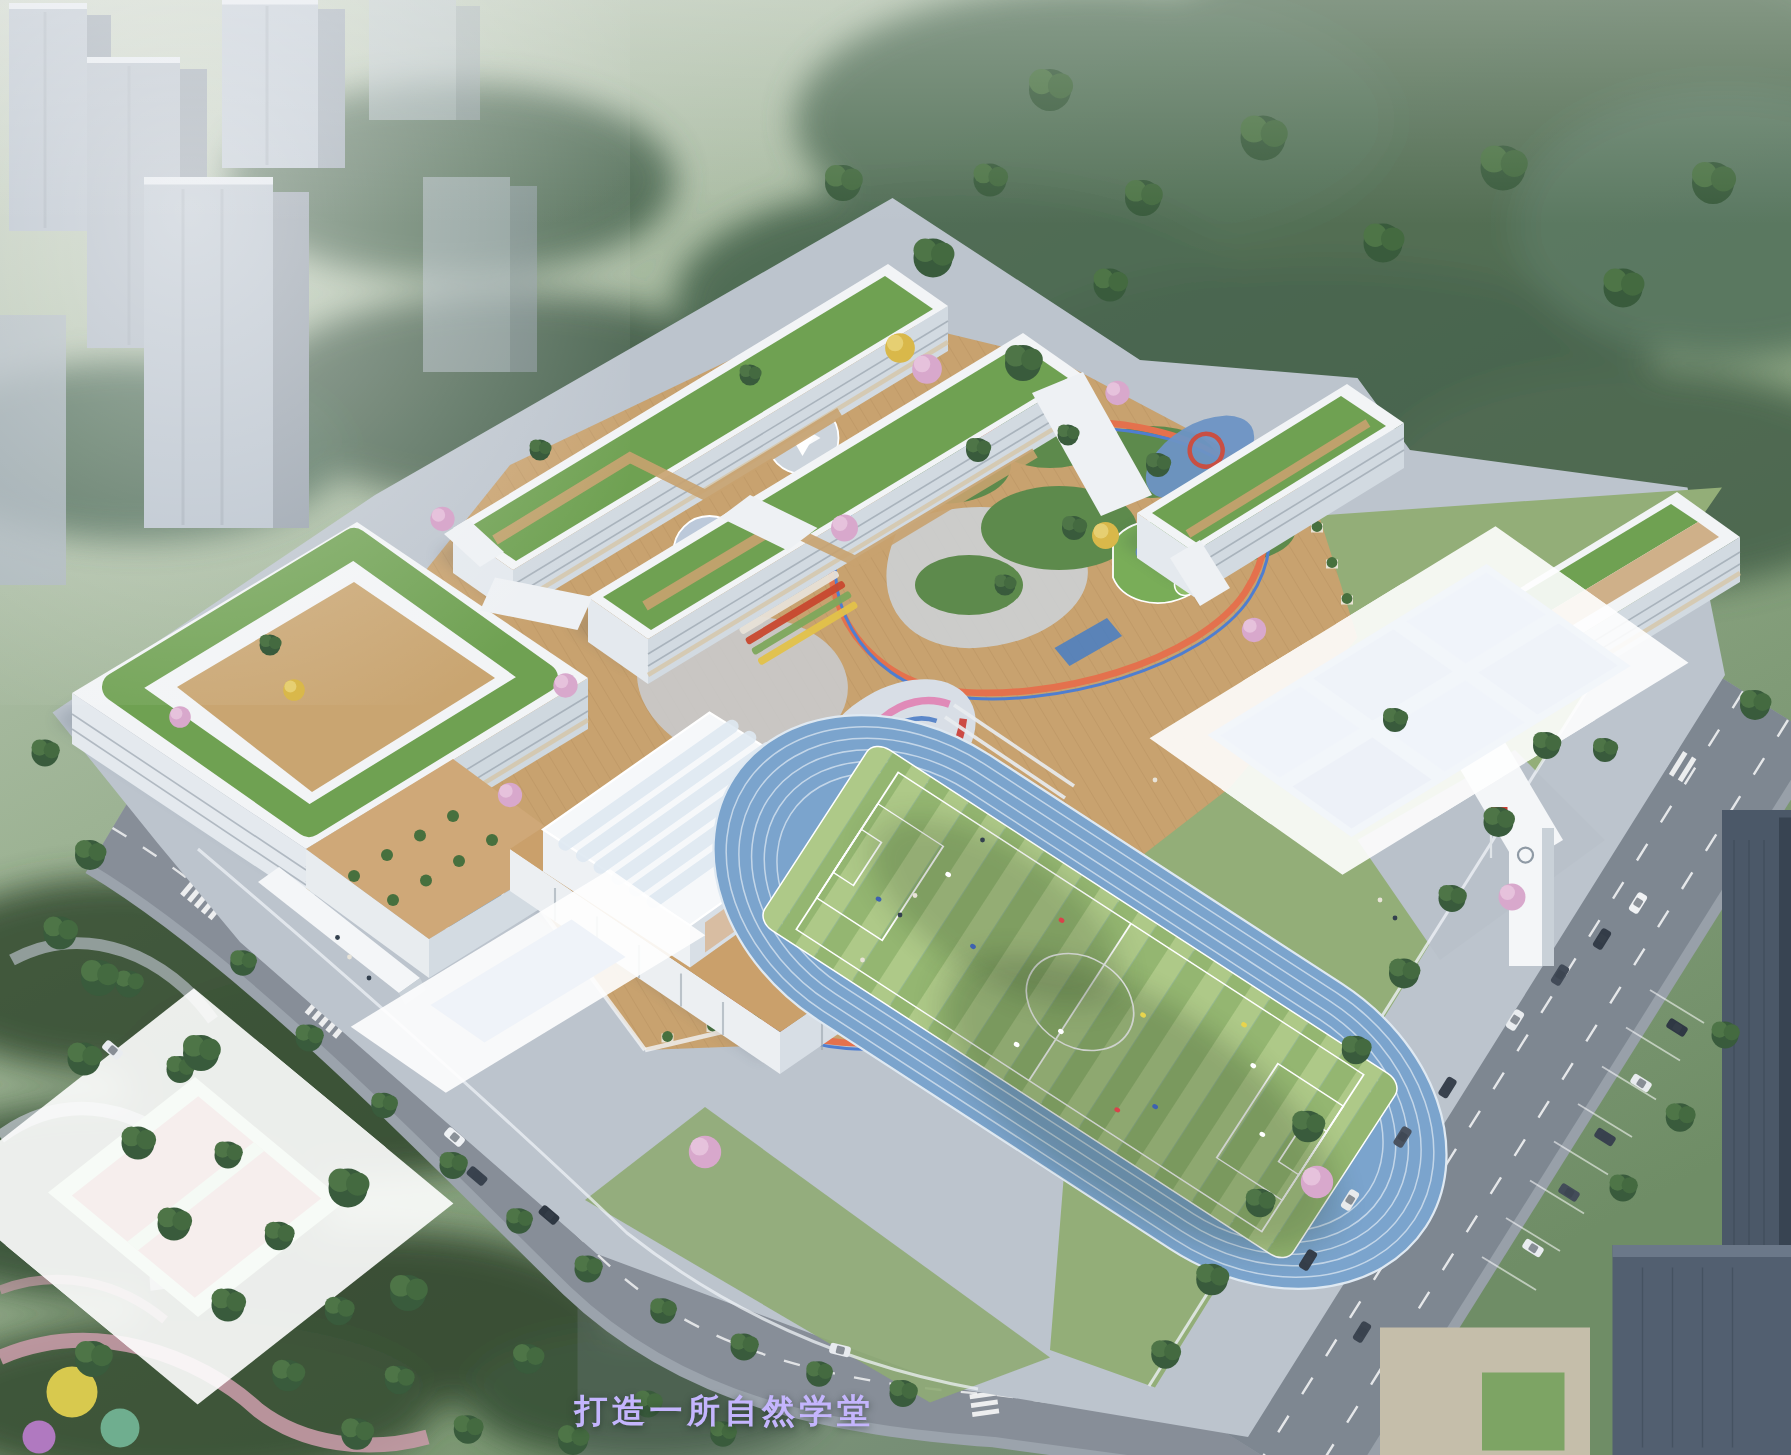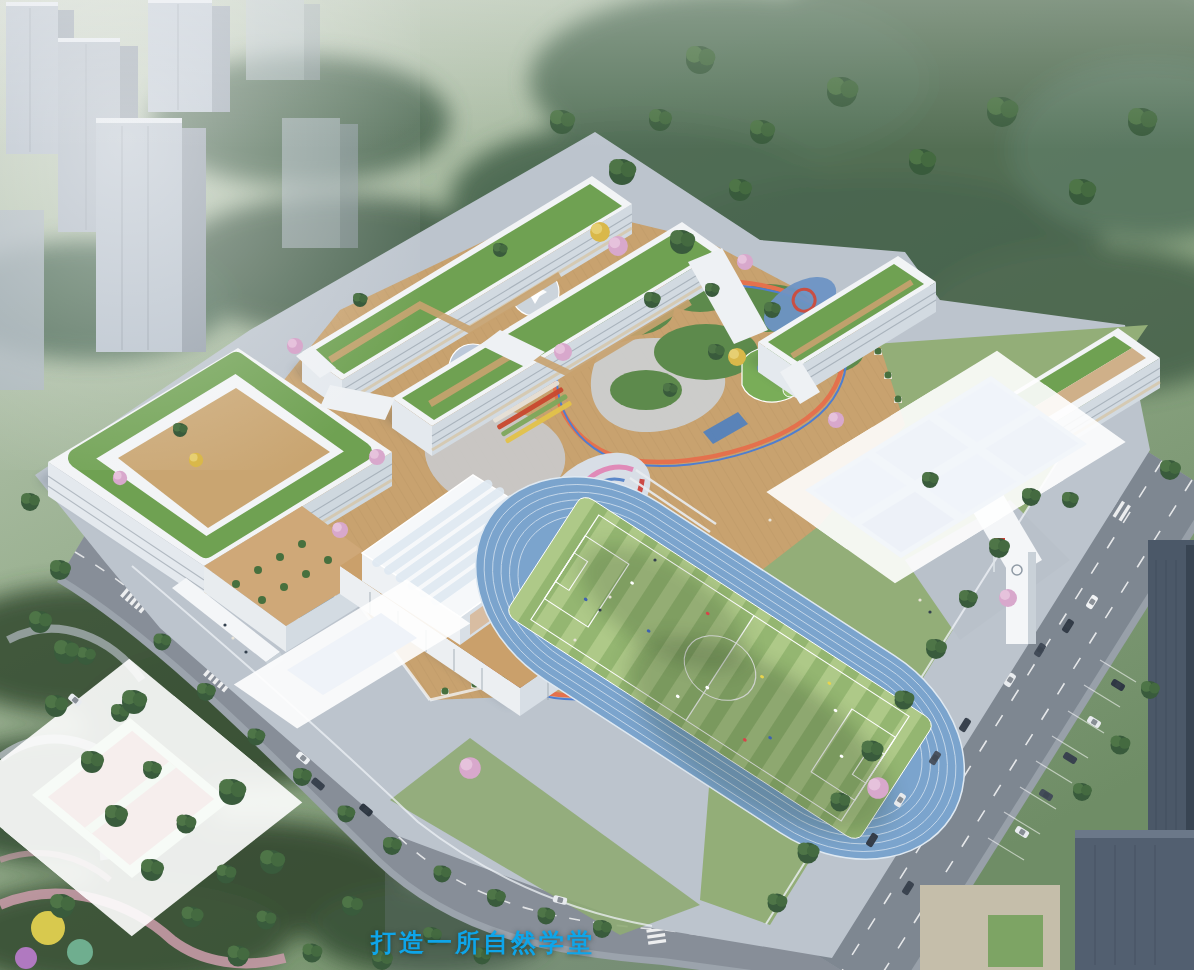--- a/index.html
+++ b/index.html
@@ -1,20 +1,20 @@
 <!DOCTYPE html>
 <html><head>
 <meta charset="utf-8">
 <style>
   html,body{margin:0;padding:0;background:#222;}
   .stage{position:relative;width:1194px;height:970px;overflow:hidden;
          font-family:"Liberation Sans","DejaVu Sans",sans-serif;}
   .stage svg{position:absolute;left:0;top:0;display:block;}
   .caption{position:absolute;left:0;top:926px;width:966px;text-align:center;
-           color:#0ea5e9;font-size:25px;font-weight:bold;letter-spacing:3px;
+           color:#c4b5fd;font-size:22px;font-weight:bold;letter-spacing:3px;
            text-shadow:0 1px 5px rgba(20,35,30,.55);
            font-family:"DejaVu Sans","Liberation Sans",sans-serif;}
 </style>
 </head>
 <body>
 
 <div class="stage">
 <svg width="1194" height="970" viewBox="0 0 1194 970">
 <defs>
   <linearGradient id="bg" x1="0" y1="0" x2="0.65" y2="1">

